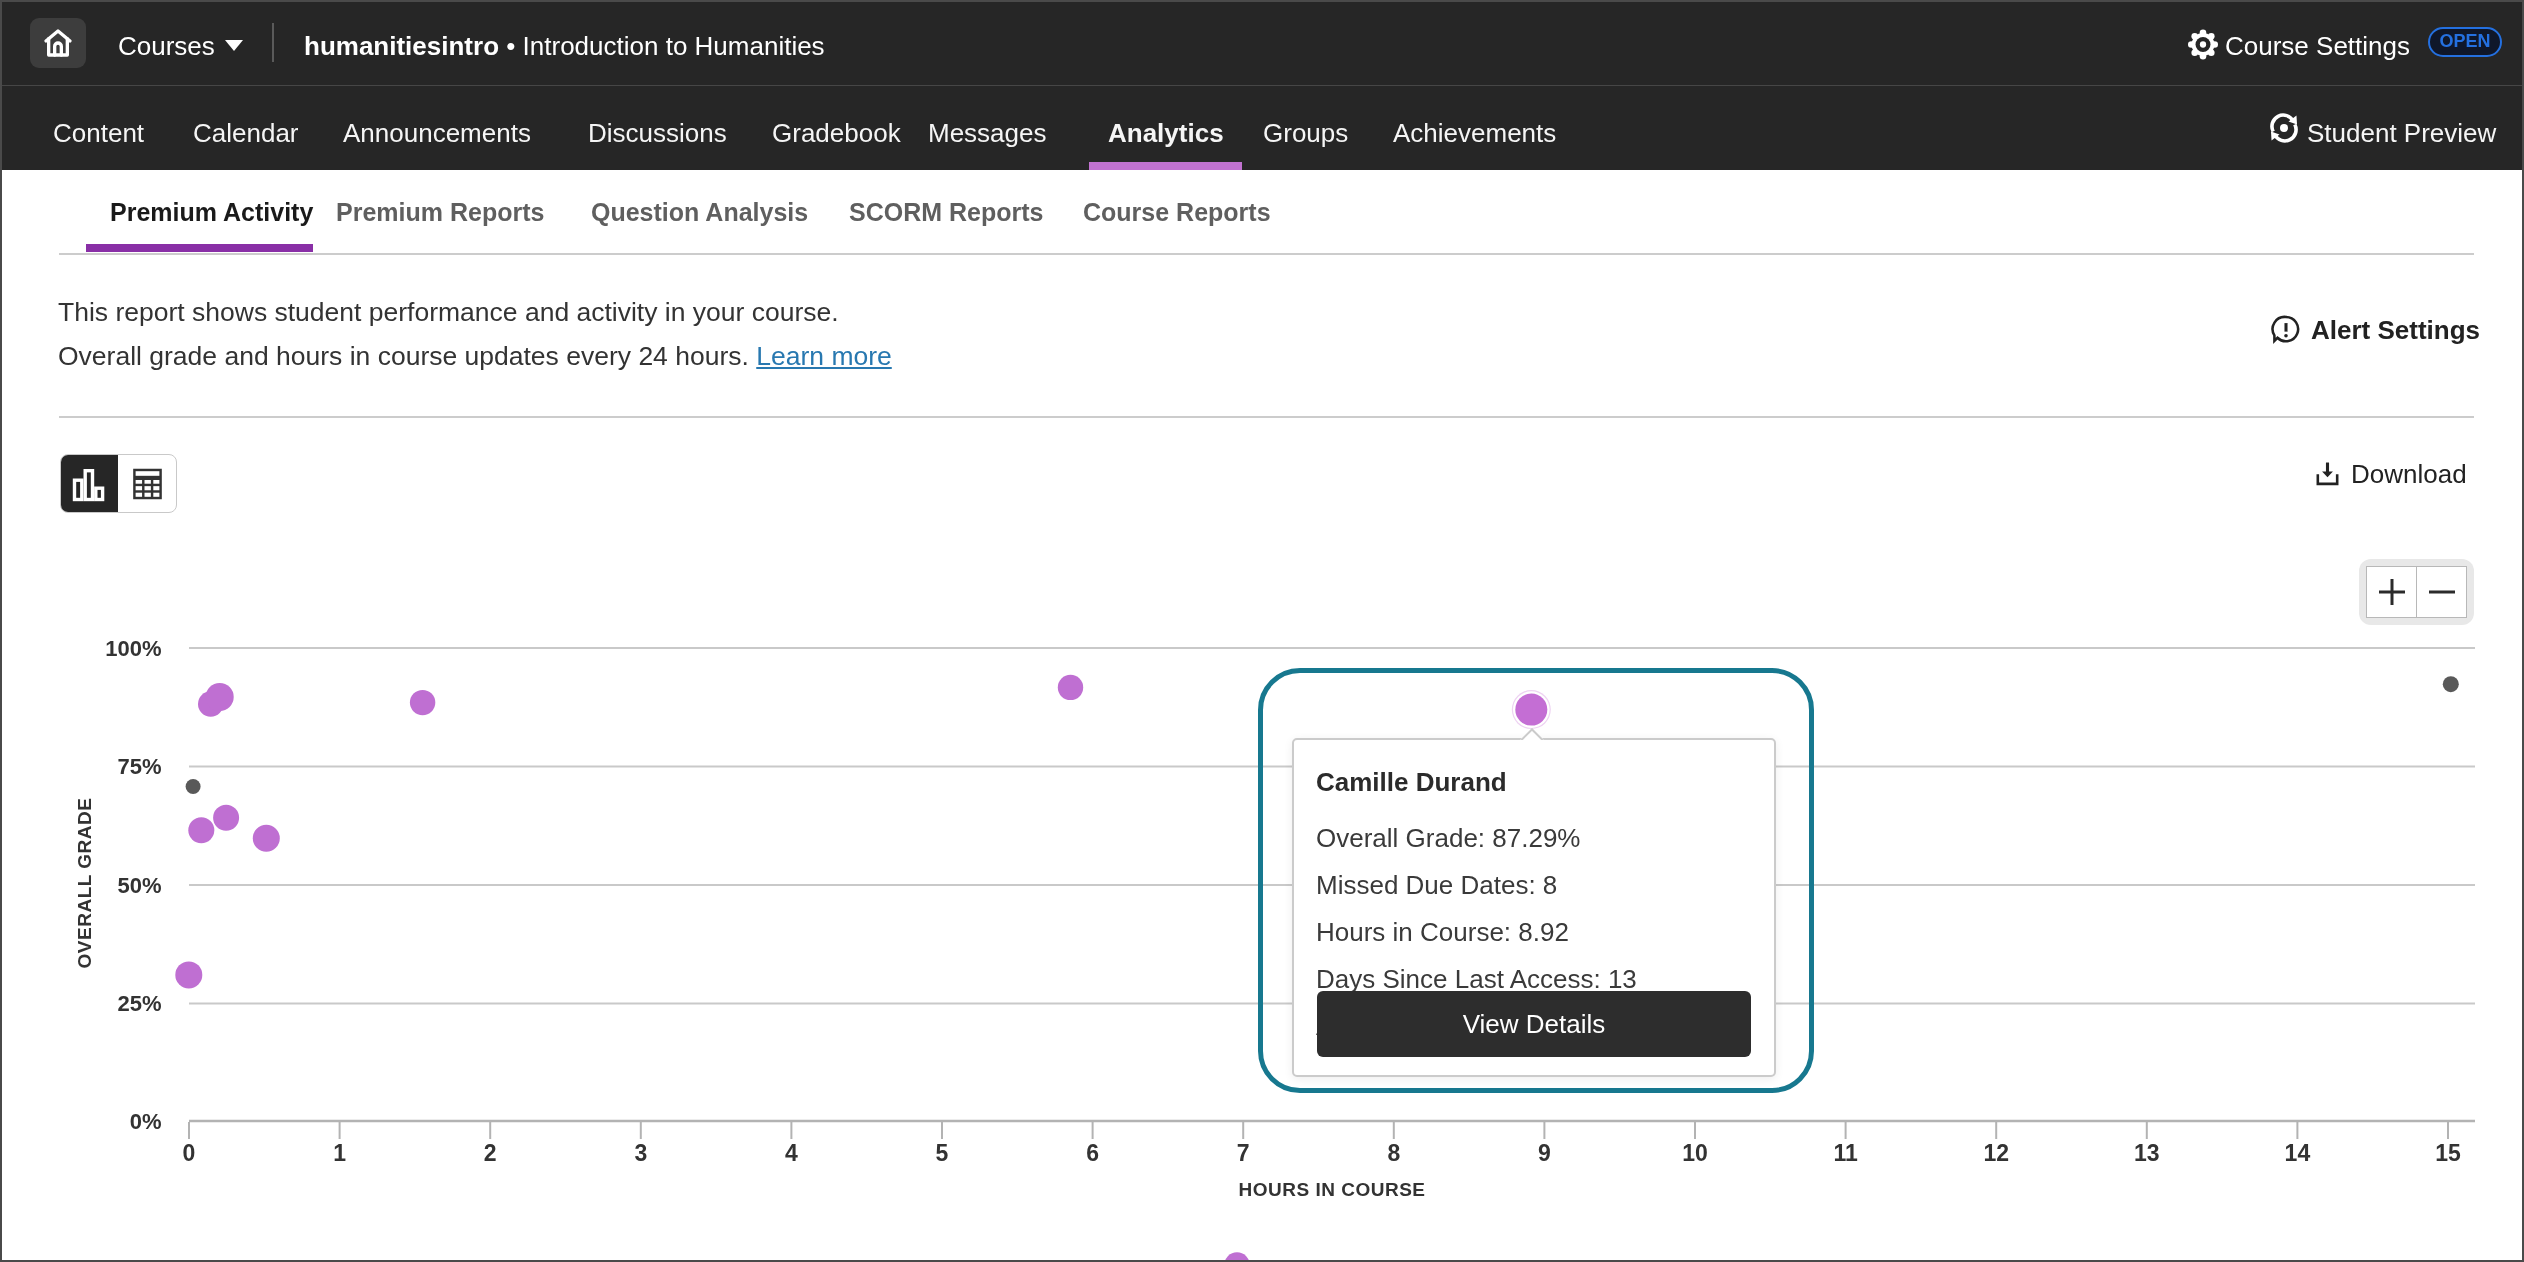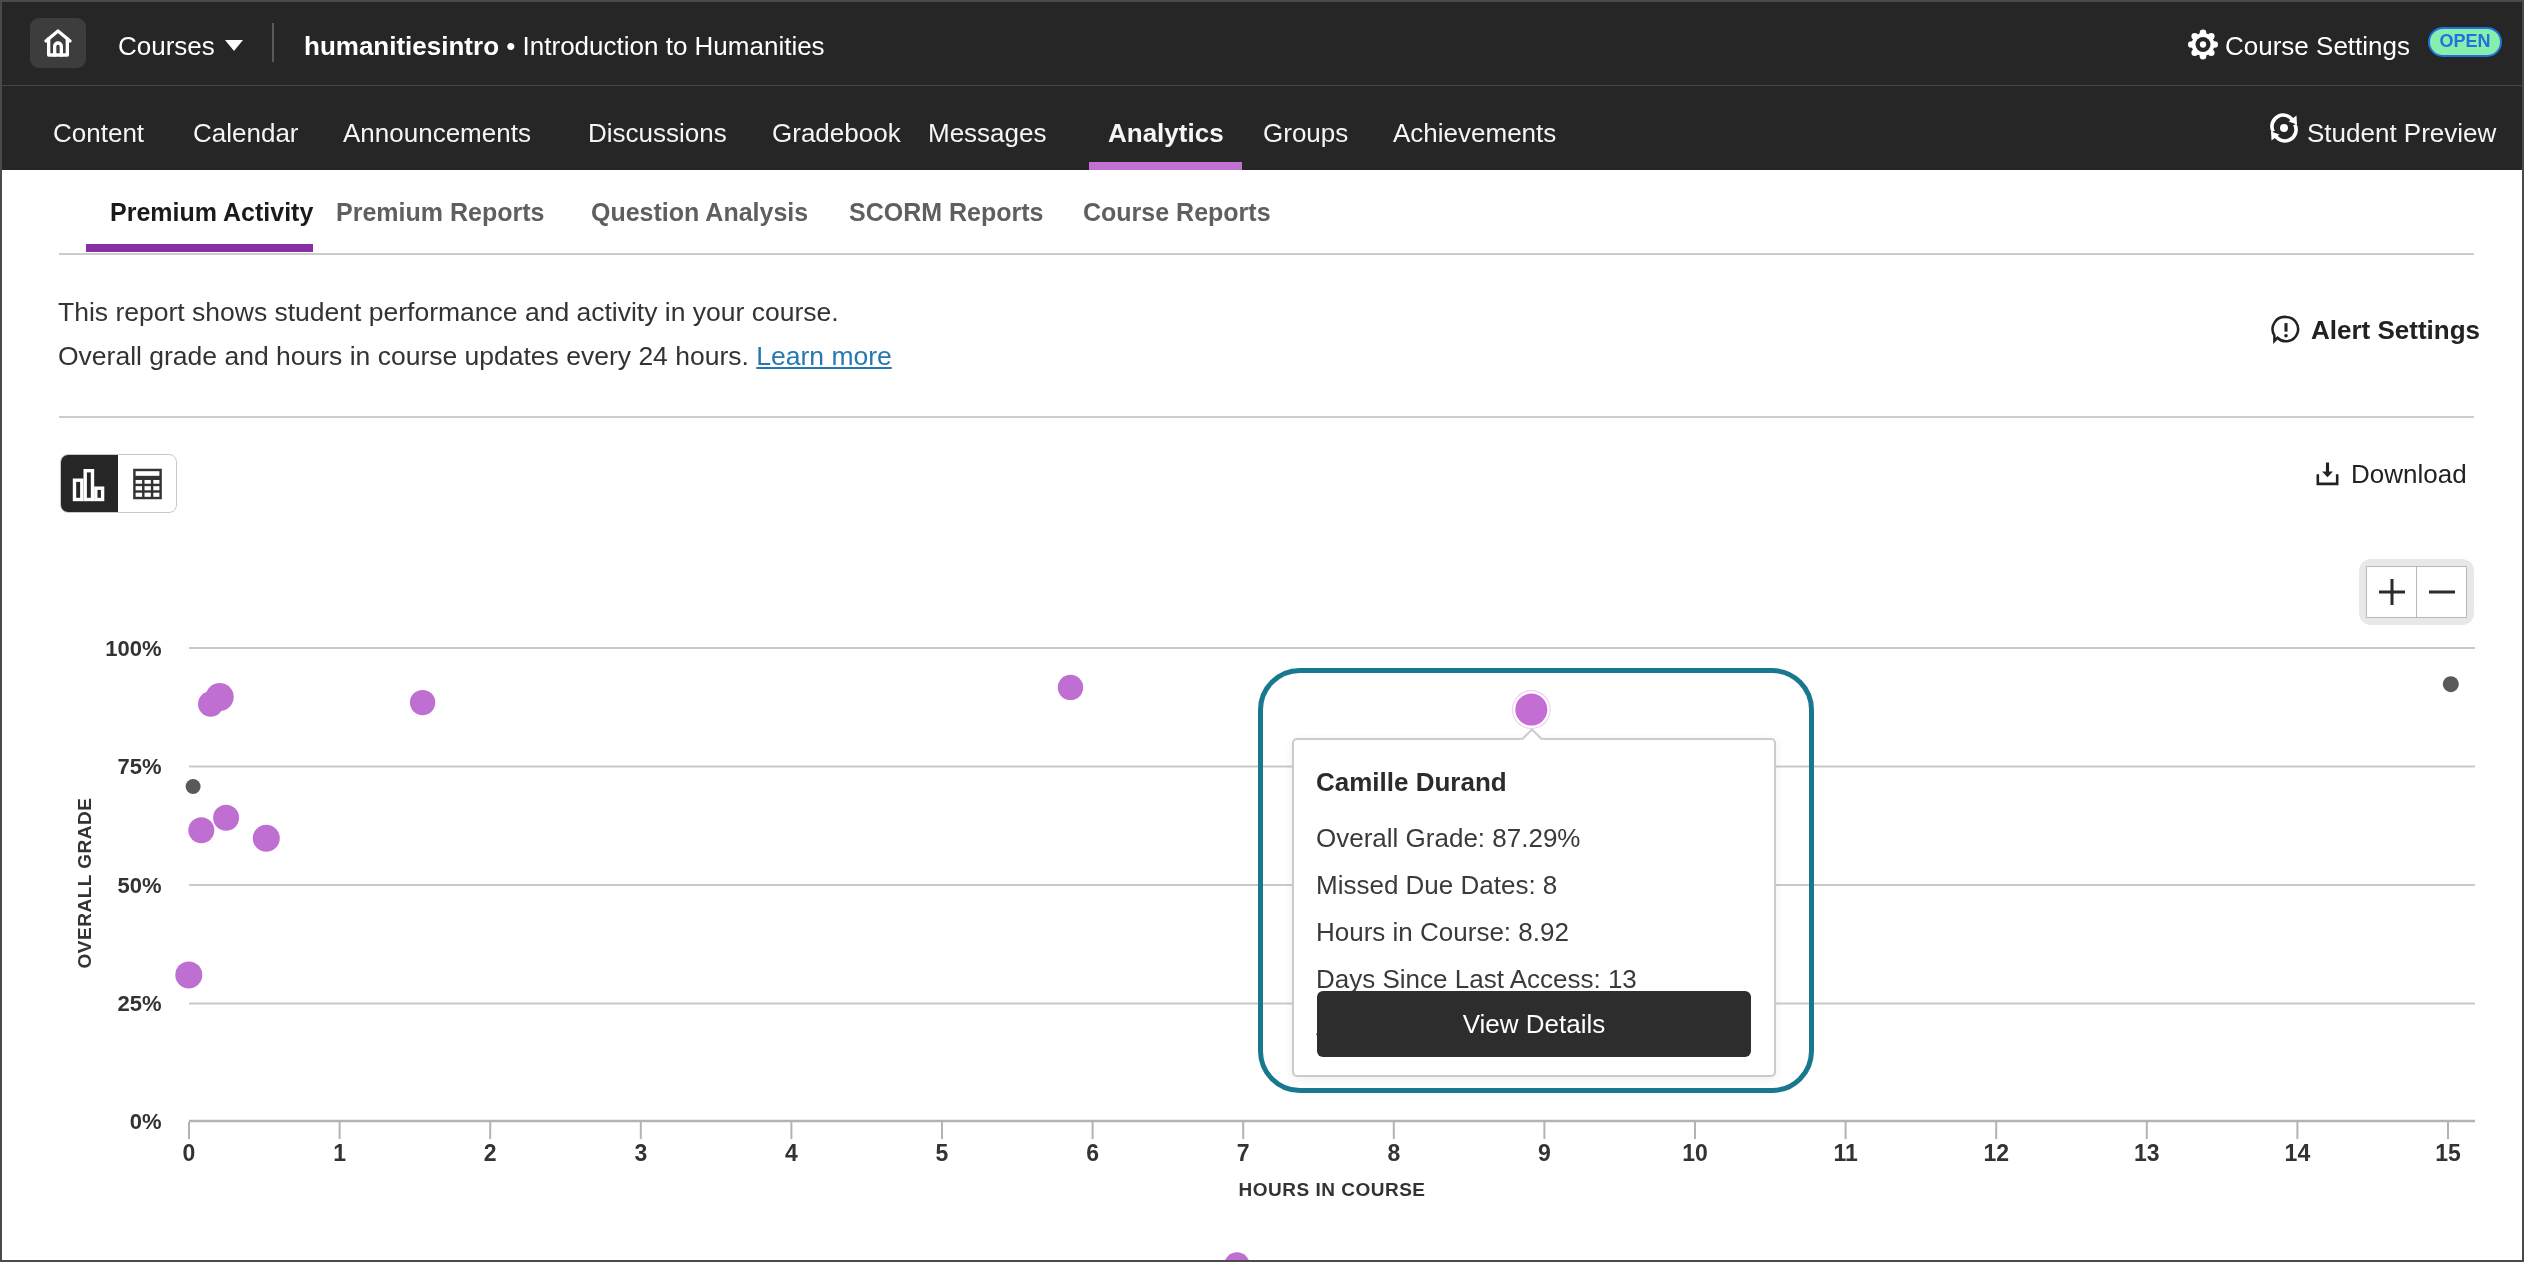--- a/index.html
+++ b/index.html
@@ -9,21 +9,21 @@
 .frame { position:absolute; left:0; top:0; width:2524px; height:1262px; border:2px solid #4a4a4a; z-index:99; pointer-events:none; }
 .abs { position:absolute; }
 
 
 .bar1 { position:absolute; left:0; top:0; width:2524px; height:85px; background:#262626; }
 .bar2 { position:absolute; left:0; top:85px; width:2524px; height:85px; background:#262626; border-top:1px solid #464646; }
 .homebtn { position:absolute; left:30px; top:18px; width:56px; height:50px; background:#3d3d3d; border-radius:9px; }
 .b1t { position:absolute; top:4px; height:85px; line-height:85px; white-space:nowrap; color:#fff; font-size:26px; }
 .tri { position:absolute; left:225px; top:40px; width:0; height:0; border-left:9px solid transparent; border-right:9px solid transparent; border-top:11px solid #fff; }
 .vsep { position:absolute; left:272px; top:23px; width:2px; height:39px; background:#5a5a5a; }
-.openpill { position:absolute; left:2428px; top:27px; width:74px; height:30px; background:#86efac; border:2.5px solid #2470e0; border-radius:15px; color:#2470e0; font-weight:bold; font-size:18px; text-align:center; line-height:25px; }
+.openpill { position:absolute; left:2428px; top:27px; width:74px; height:30px; background:#0f172a; border:2.5px solid #2470e0; border-radius:15px; color:#2470e0; font-weight:bold; font-size:18px; text-align:center; line-height:25px; }
 
 
 .nav { position:absolute; left:0; top:91px; width:2524px; height:85px; }
 .nav span { position:absolute; top:0; height:85px; line-height:85px; font-size:26px; color:#f5f5f5; white-space:nowrap; }
 .underline-nav { position:absolute; left:1089px; top:162px; width:153px; height:8px; background:#c172d0; }
 
 
 .subtabs { position:absolute; left:0; top:172px; width:2524px; height:80px; background:#fff; }
 .subtabs span { position:absolute; top:0; height:80px; line-height:80px; font-size:25px; font-weight:bold; color:#5f5f5f; white-space:nowrap; }
 .subtabs .active { color:#1a1a1a; }

